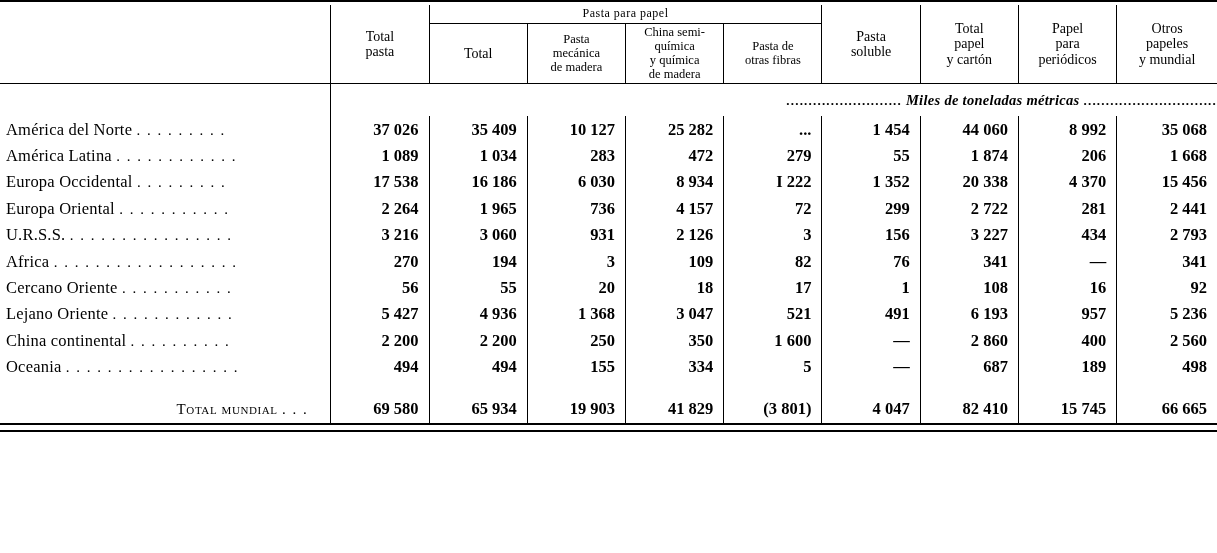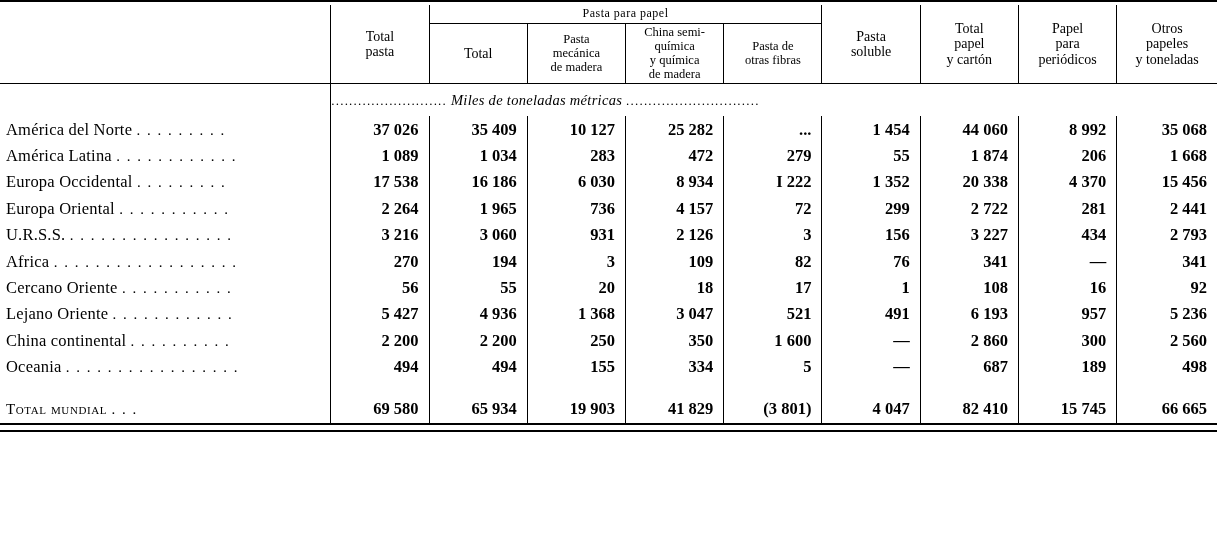--- a/index.html
+++ b/index.html
@@ -78,32 +78,34 @@
     font-size: 16.5px;
     text-align: right;
     padding: 3.2px 10px 3.2px 4px;
     white-space: nowrap;
     font-weight: bold;
   }
 
   .units-row td {
     font-size: 14.5px;
     font-style: italic;
-    text-align: left;
+    text-align: right;
     padding: 6px 0 7px 0;
     letter-spacing: 0.3px;
     white-space: nowrap;
+    font-weight: bold;
   }
   .dots {
     letter-spacing: 1.2px;
     font-style: normal;
     font-size: 13px;
   }
   td.total-label {
     font-size: 15px;
+    text-align: right;
     padding: 3.2px 22px 3.2px 6px;
     white-space: nowrap;
     letter-spacing: 0.6px;
   }
   .sc { font-variant: small-caps; }
   .spacer td { height: 16px; padding: 0; font-size: 0; line-height: 0; }
   .leader { letter-spacing: 1.5px; font-size: 15px; }
   .hdr-cellwrap { display: block; }
 </style>
 </head>
@@ -146,21 +148,21 @@
       <span class="hdr-cellwrap">y cartón</span>
     </td>
     <td class="hdr vl" rowspan="2">
       <span class="hdr-cellwrap">Papel</span>
       <span class="hdr-cellwrap">para</span>
       <span class="hdr-cellwrap">periódicos</span>
     </td>
     <td class="hdr vl" rowspan="2">
       <span class="hdr-cellwrap">Otros</span>
       <span class="hdr-cellwrap">papeles</span>
-      <span class="hdr-cellwrap">y toneladas</span>
+      <span class="hdr-cellwrap">y mundial</span>
     </td>
   </tr>
 
   <tr>
     <td class="hdr vl">
       <span class="hdr-cellwrap">Total</span>
     </td>
     <td class="hdr hdr-small vl">
       <span class="hdr-cellwrap">Pasta</span>
       <span class="hdr-cellwrap">mecánica</span>
@@ -325,21 +327,21 @@
       <span>China continental</span>
       <span class="leader">. . . . . . . . . .</span>
     </td>
     <td class="num vl">2 200</td>
     <td class="num vl">2 200</td>
     <td class="num vl">250</td>
     <td class="num vl">350</td>
     <td class="num vl">1 600</td>
     <td class="num vl">—</td>
     <td class="num vl">2 860</td>
-    <td class="num vl">300</td>
+    <td class="num vl">400</td>
     <td class="num vl">2 560</td>
   </tr>
 
   <tr>
     <td class="label">
       <span>Oceania</span>
       <span class="leader">. . . . . . . . . . . . . . . . .</span>
     </td>
     <td class="num vl">494</td>
     <td class="num vl">494</td>

